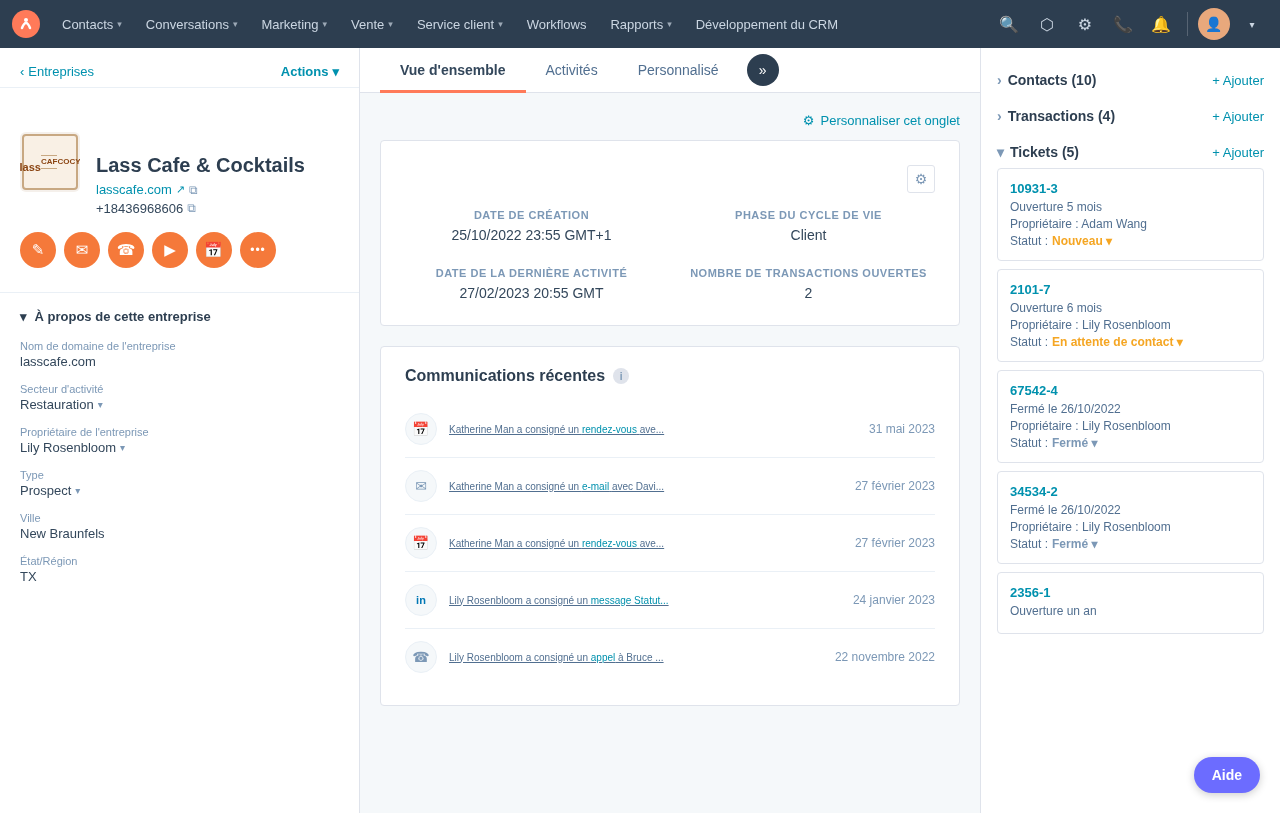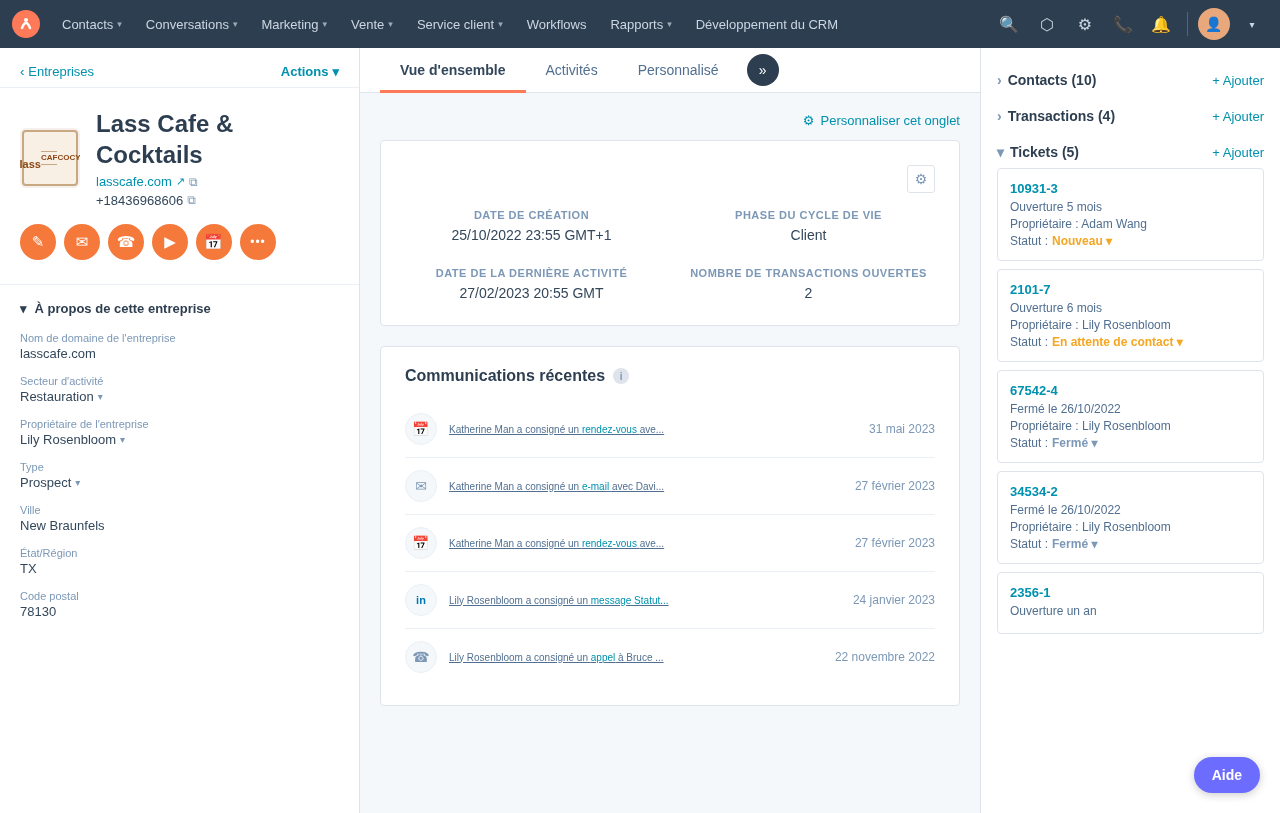--- a/index.html
+++ b/index.html
@@ -139,24 +139,25 @@
       font-size: 10px;
       font-weight: bold;
       color: #7c5c3a;
       border: 2px solid #c8a882;
       background: #f9f0e5;
       text-align: center;
       line-height: 1.2;
     }
     .company-name-block { display: flex; flex-direction: column; gap: 4px; }
     .company-name {
-      font-size: 24px;
+      font-size: 20px;
       font-weight: 700;
       color: #2d3e50;
       line-height: 1.3;
+      margin-top: 44px;
     }
     .company-website {
       color: #0091ae;
       font-size: 13px;
       cursor: pointer;
       display: flex;
       align-items: center;
       gap: 4px;
     }
     .company-phone {
@@ -609,26 +610,20 @@
         <div class="field-value">
           <span>New Braunfels</span>
         </div>
       </div>
       <div class="field-row">
         <div class="field-label">État/Région</div>
         <div class="field-value">
           <span>TX</span>
         </div>
       </div>
-      <div class="field-row">
-        <div class="field-label">Code postal</div>
-        <div class="field-value">
-          <span>78130</span>
-        </div>
-      </div>
     </div>
   </aside>
 
   <main class="center-panel">
     <div class="tabs-bar">
       <div class="tab active">
         <span>Vue d'ensemble</span>
       </div>
       <div class="tab">
         <span>Activités</span>

